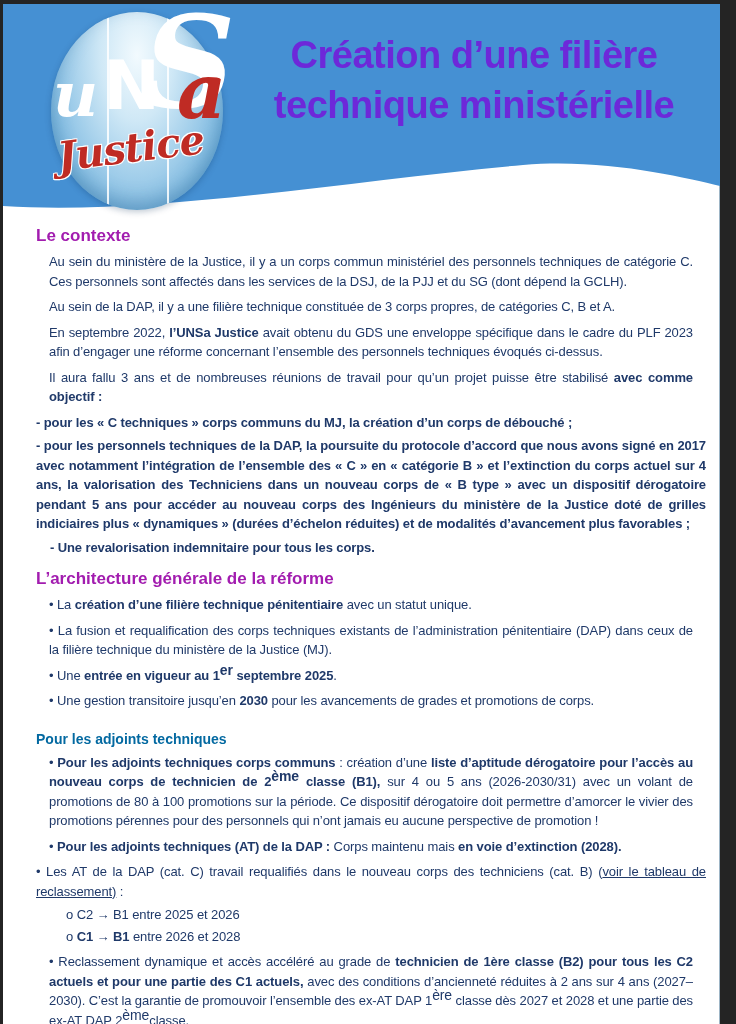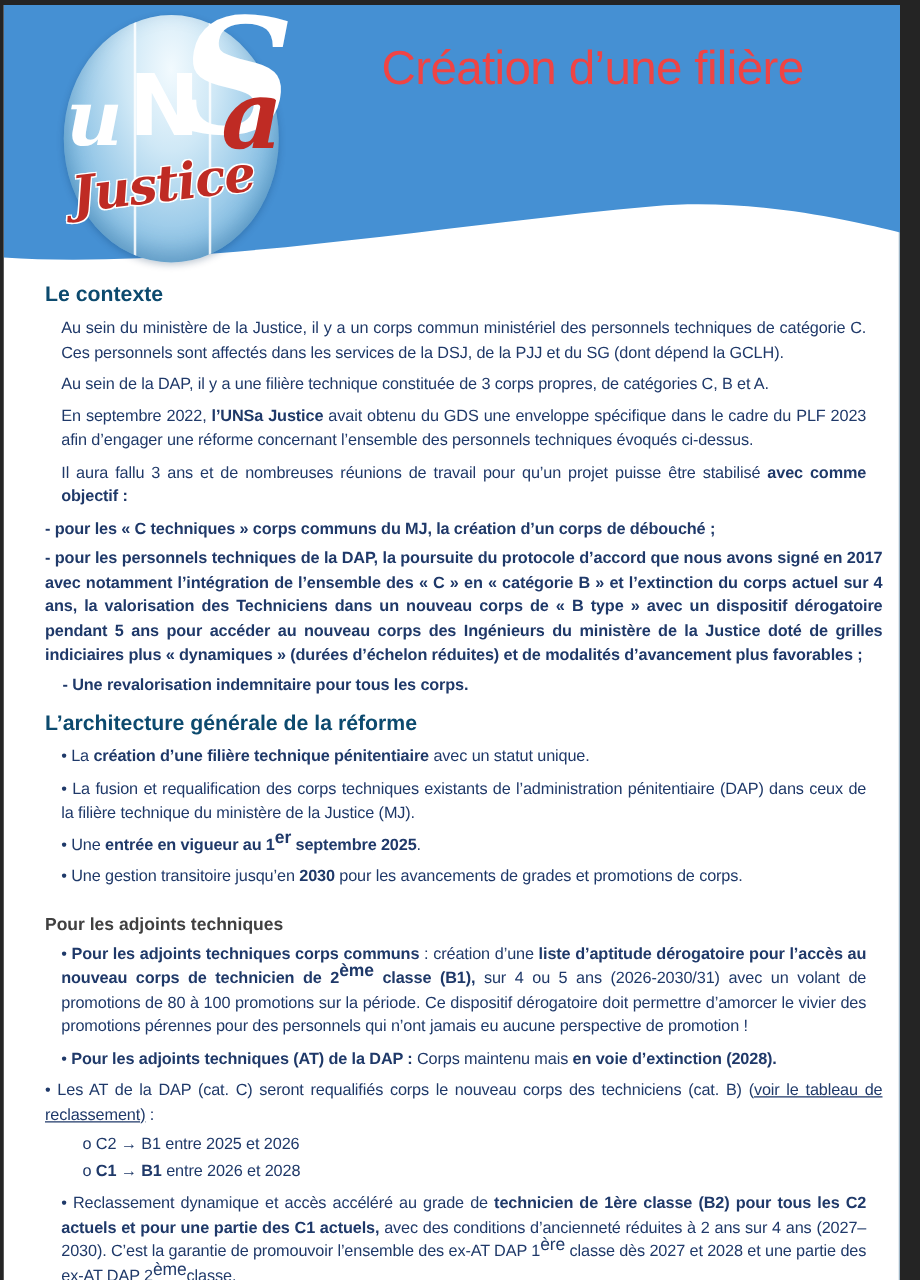--- a/index.html
+++ b/index.html
@@ -27,30 +27,30 @@
   .lg-s { left:92px; top:-14px; font-size:128px; font-weight:bold; color:#fff; font-family:"DejaVu Serif", serif; font-style:italic; }
   .lg-a { left:126px;top:42px;  font-size:76px; font-weight:bold; color:#bf2b24; font-family:"DejaVu Serif", serif; font-style:italic; }
   .lg-justice {
     left:6px; top:116px; font-size:40px; font-weight:bold; color:#bf2b24;
     font-family:"DejaVu Serif", serif; font-style:italic; transform:rotate(-7deg);
     text-shadow:1px 1px 0 #fff, -1px -1px 0 #fff, 1px -1px 0 #fff, -1px 1px 0 #fff;
     letter-spacing:-1px;
   }
   .main-title {
     position:absolute; left:232px; top:26px; width:478px;
-    color:#ef4444; font-weight:normal; font-size:38px; line-height:1.32;
+    color:#6d28d9; font-weight:bold; font-size:38px; line-height:1.32;
     text-align:center; letter-spacing:-0.5px;
   }
 
   
   .content { position:absolute; top:222px; left:33px; width:670px; color:#1f3969; }
-  h2.red-heading { color:#0c4a6e; font-size:17px; font-weight:bold; margin:12px 0 4px 0; }
+  h2.red-heading { color:#a21caf; font-size:17px; font-weight:bold; margin:12px 0 4px 0; }
   h2.red-heading:first-child { margin-top:0; }
   .paren-small { font-size:14px; }
-  h3.sub-heading { color:#404040; font-size:14px; font-weight:bold; margin:20px 0 4px 0; }
+  h3.sub-heading { color:#0369a1; font-size:14px; font-weight:bold; margin:20px 0 4px 0; }
   p.body-text {
     font-size:13px; line-height:19.5px; text-align:justify; margin:6px 13px;
     letter-spacing:-0.1px;
   }
   p.tight { margin:4px 0; }
   p.sub-bullet { margin:2px 0 2px 30px; text-align:left; }
   .ulink { text-decoration:underline; cursor:pointer; }
   sup { font-size:14px; line-height:0; }
 </style>
 </head>
@@ -69,20 +69,21 @@
     </div>
     <span class="logo-letter lg-u">u</span>
     <span class="logo-letter lg-n">N</span>
     <span class="logo-letter lg-s">S</span>
     <span class="logo-letter lg-a">a</span>
     <span class="logo-letter lg-justice">Justice</span>
   </div>
 
   <div class="main-title">
     <div>Création d’une filière</div>
+    <div>technique ministérielle</div>
   </div>
 
   <div class="content">
 
     <h2 class="red-heading">Le contexte</h2>
     <p class="body-text"><span>Au sein du ministère de la Justice, il y a un corps commun ministériel des personnels techniques de catégorie C. Ces personnels sont affectés dans les services de la DSJ, de la PJJ et du SG (dont dépend la GCLH).</span></p>
     <p class="body-text"><span>Au sein de la DAP, il y a une filière technique constituée de 3 corps propres, de catégories C, B et A.</span></p>
     <p class="body-text"><span>En septembre 2022, </span><span style="font-weight: bold;">l’UNSa Justice</span><span> avait obtenu du GDS une enveloppe spécifique dans le cadre du PLF 2023 afin d’engager une réforme concernant l’ensemble des personnels techniques évoqués ci-dessus.</span></p>
     <p class="body-text"><span>Il aura fallu 3 ans et de nombreuses réunions de travail pour qu’un projet puisse être stabilisé </span><span style="font-weight: bold;">avec comme objectif :</span></p>
     <p class="body-text tight"><span style="font-weight: bold;">- pour les « C techniques » corps communs du MJ, la création d’un corps de débouché ;</span></p>
@@ -92,19 +93,19 @@
     <h2 class="red-heading">L’architecture générale de la réforme</h2>
     <p class="body-text"><span>• La </span><span style="font-weight: bold;">création d’une filière technique pénitentiaire</span><span> avec un statut unique.</span></p>
     <p class="body-text"><span>• La fusion et requalification des corps techniques existants de l’administration pénitentiaire (DAP) dans ceux de la filière technique du ministère de la Justice (MJ).</span></p>
     <p class="body-text"><span>• Une </span><span style="font-weight: bold;">entrée en vigueur au 1</span><sup style="font-weight: bold;">er</sup><span style="font-weight: bold;"> septembre 2025</span><span>.</span></p>
     <p class="body-text"><span>• Une gestion transitoire jusqu’en </span><span style="font-weight: bold;">2030</span><span> pour les avancements de grades et promotions de corps.</span></p>
 
 
     <h3 class="sub-heading">Pour les adjoints techniques</h3>
     <p class="body-text"><span>• </span><span style="font-weight: bold;">Pour les adjoints techniques corps communs</span><span> : création d’une </span><span style="font-weight: bold;">liste d’aptitude dérogatoire pour l’accès au nouveau corps de technicien de 2</span><sup style="font-weight: bold;">ème</sup><span style="font-weight: bold;"> classe (B1),</span><span> sur 4 ou 5 ans (2026-2030/31) avec un volant de promotions de 80 à 100 promotions sur la période. Ce dispositif dérogatoire doit permettre d’amorcer le vivier des promotions pérennes pour des personnels qui n’ont jamais eu aucune perspective de promotion !</span></p>
     <p class="body-text"><span>• </span><span style="font-weight: bold;">Pour les adjoints techniques (AT) de la DAP :</span><span> Corps maintenu mais </span><span style="font-weight: bold;">en voie d’extinction (2028).</span></p>
-    <p class="body-text tight"><span>• Les AT de la DAP (cat. C) seront requalifiés corps le nouveau corps des techniciens (cat. B) (</span><span class="ulink">voir le tableau de reclassement)</span><span> :</span></p>
+    <p class="body-text tight"><span>• Les AT de la DAP (cat. C) travail requalifiés dans le nouveau corps des techniciens (cat. B) (</span><span class="ulink">voir le tableau de reclassement)</span><span> :</span></p>
     <p class="body-text sub-bullet"><span>o   </span><span style="font-weight: normal;">C2 → B1</span><span> entre 2025 et 2026</span></p>
     <p class="body-text sub-bullet"><span>o   </span><span style="font-weight: bold;">C1 → B1</span><span> entre 2026 et 2028</span></p>
     <p class="body-text"><span>• Reclassement dynamique et accès accéléré au grade de </span><span style="font-weight: bold;">technicien de 1ère classe (B2) pour tous les C2 actuels et pour une partie des C1 actuels,</span><span> avec des conditions d’ancienneté réduites à 2 ans sur 4 ans (2027–2030). C’est la garantie de promouvoir l’ensemble des ex-AT DAP 1</span><sup>ère</sup><span> classe dès 2027 et 2028 et une partie des ex-AT DAP 2</span><sup>ème</sup><span>classe.</span></p>
 
   </div>
 </div>
 
 </body></html>

